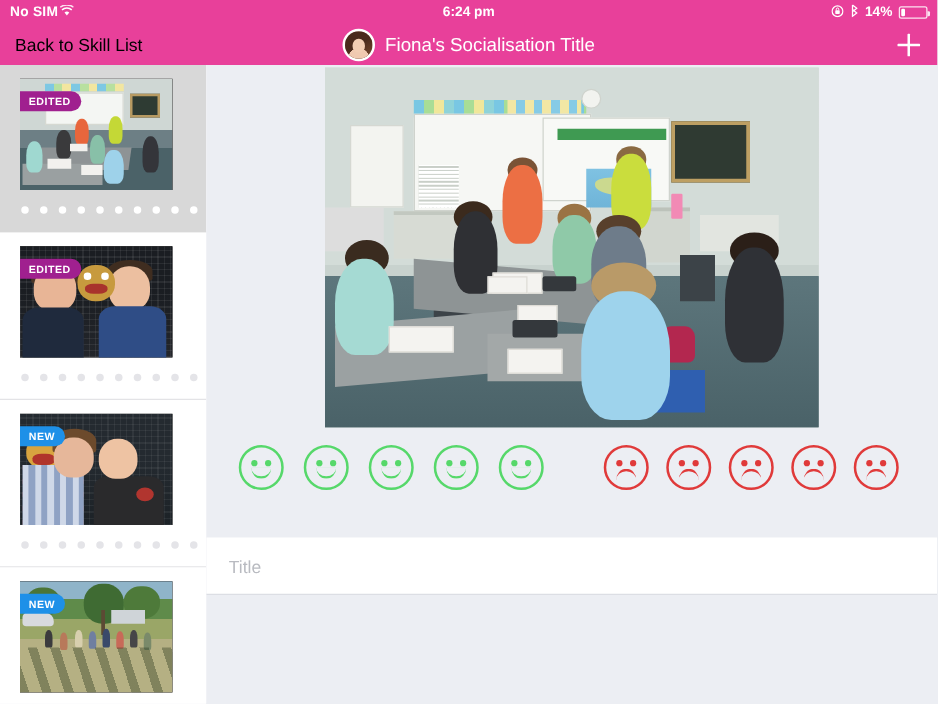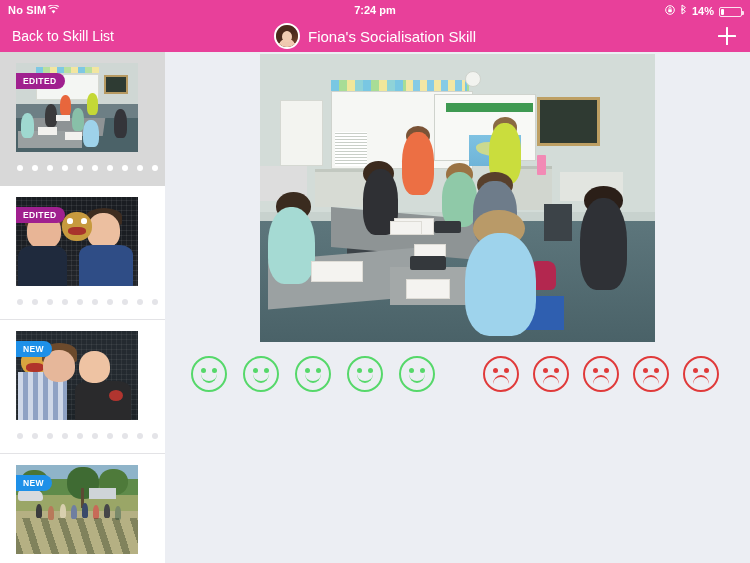--- a/index.html
+++ b/index.html
@@ -20,21 +20,21 @@
     position: relative;
     flex: 0 0 20px;
   }
   .sb-left { display: flex; align-items: center; gap: 2px; padding-left: 8px; }
   .sb-carrier { font-size: 11px; font-weight: bold; letter-spacing: .2px; }
   .sb-center {
     position: absolute; left: 0; right: 0; text-align: center;
     font-size: 11px; font-weight: bold;
   }
   .sb-right {
-    margin-left: auto; display: flex; align-items: flex-end; gap: 5px;
+    margin-left: auto; display: flex; align-items: center; gap: 5px;
     padding-right: 8px; z-index: 2;
   }
   .sb-pct { font-size: 11px; font-weight: bold; }
   .battery {
     width: 23px; height: 10px; border: 1px solid rgba(255,255,255,.85);
     border-radius: 2px; position: relative; display:flex; align-items:center;
     padding: 1px;
   }
   .battery::after {
     content:""; position:absolute; right:-3px; top:3px;
@@ -45,21 +45,21 @@
 
   
   .navbar {
     height: 32px; width: 100%;
     background: #e8409a;
     display: flex; align-items: center;
     position: relative;
     flex: 0 0 32px;
   }
   .nav-back {
-    color: #ffffff; font-size: 14px; padding-left: 12px; white-space: nowrap;
+    color: #000000; font-size: 14px; padding-left: 12px; white-space: nowrap;
     cursor: pointer;
   }
   .nav-center {
     position: absolute; left: 0; right: 0;
     display: flex; align-items: center; justify-content: center; gap: 8px;
     pointer-events: none;
   }
   .nav-center > * { pointer-events: auto; }
   .avatar {
     width: 26px; height: 26px; border-radius: 50%;
@@ -374,21 +374,21 @@
   <div class="sb-left">
     <span class="sb-carrier">No SIM</span>
     <span>
       <svg width="11" height="9" viewBox="0 0 11 9" aria-hidden="true">
         <path d="M5.5 8.4 L3.6 6.0 A3.1 3.1 0 0 1 7.4 6.0 Z" fill="#ffffff"></path>
         <path d="M1.6 3.9 A6 6 0 0 1 9.4 3.9" stroke="#ffffff" stroke-width="1.2" fill="none"></path>
         <path d="M0.2 1.8 A8.4 8.4 0 0 1 10.8 1.8" stroke="#ffffff" stroke-width="1.2" fill="none" opacity=".85"></path>
       </svg>
     </span>
   </div>
-  <div class="sb-center">7:24 pm</div>
+  <div class="sb-center">6:24 pm</div>
   <div class="sb-right">
     <span>
       <svg width="10" height="10" viewBox="0 0 10 10" aria-hidden="true">
         <circle cx="5" cy="5" r="4.3" stroke="#ffffff" stroke-width="1" fill="none"></circle>
         <rect x="3.2" y="4.2" width="3.6" height="3" rx=".6" fill="#ffffff"></rect>
         <path d="M4 4.2 V3.4 a1 1 0 0 1 2 0 V4.2" stroke="#ffffff" stroke-width=".8" fill="none"></path>
       </svg>
     </span>
     <span>
       <svg width="7" height="11" viewBox="0 0 7 11" aria-hidden="true">
@@ -402,21 +402,21 @@
   </div>
 </div>
 
 <div class="navbar">
   <div class="nav-back">Back to Skill List</div>
   <div class="nav-center">
     <div class="avatar">
       <span class="hair"></span>
         <span class="face"></span>
     </div>
-    <div class="nav-title">Fiona's Socialisation Skill</div>
+    <div class="nav-title">Fiona's Socialisation Title</div>
   </div>
   <div class="nav-plus">
     <span class="plus-glyph"></span>
   </div>
 </div>
 
 <div class="content">
 
   <div class="sidebar">
 
@@ -660,14 +660,17 @@
             <i class="mouth"></i>
         </div>
       </div>
     </div>
 
 
 
     <div class="spacer-gap"></div>
 
 
+    <div class="input-row">
+      <input class="text-field" type="text" placeholder="Title" style="">
+    </div>
   </div>
 </div>
 
 </body></html>

